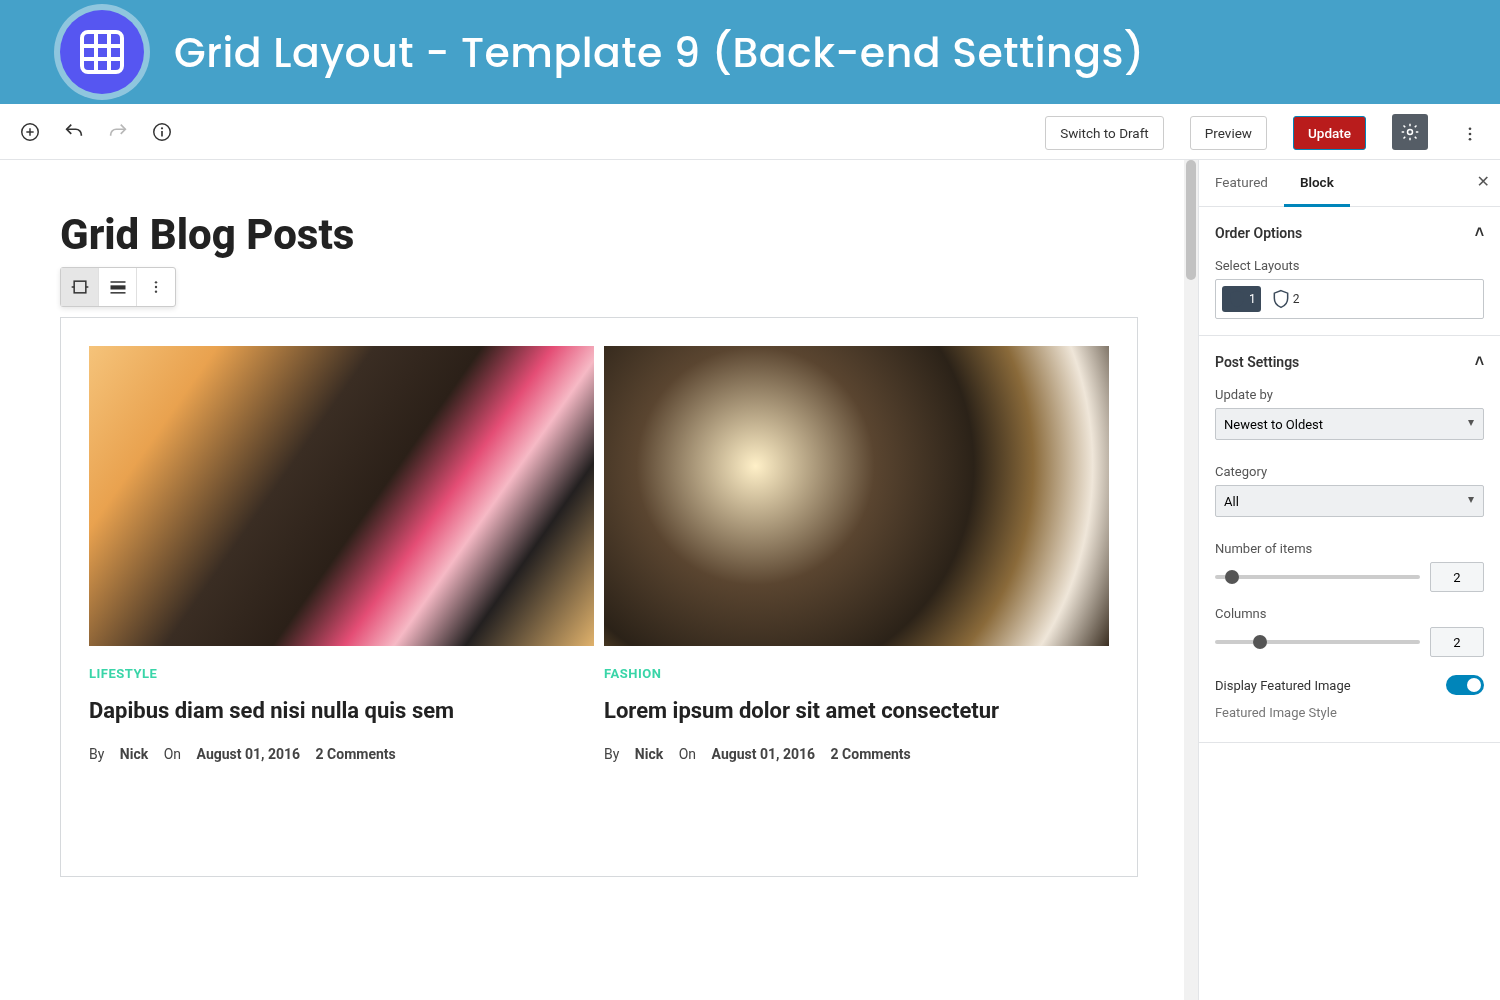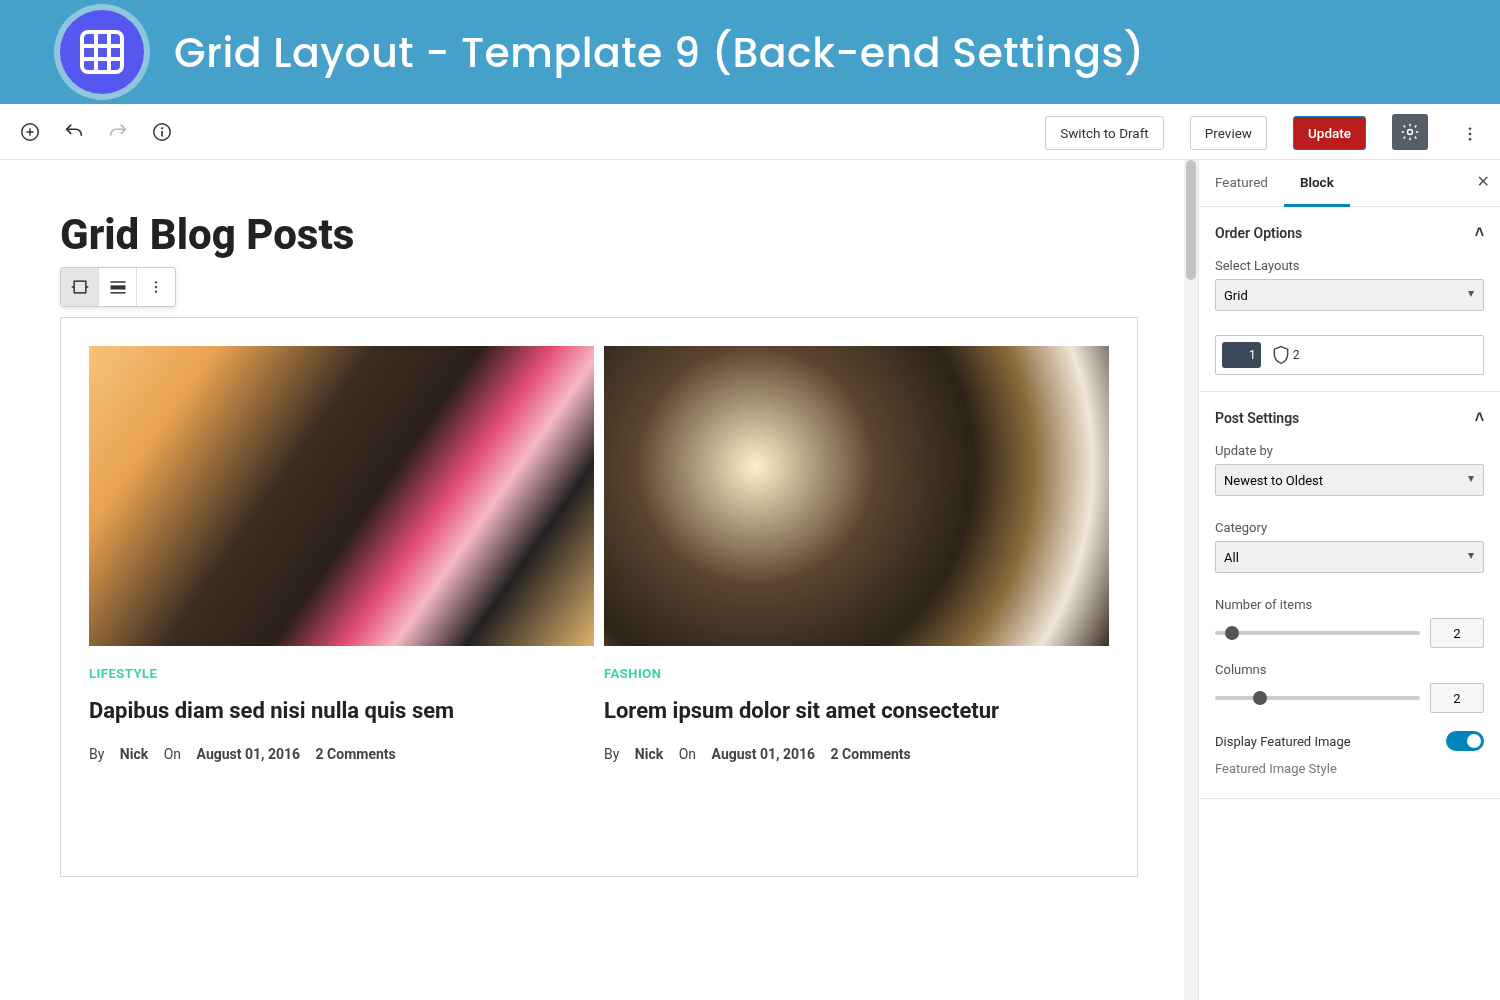--- a/index.html
+++ b/index.html
@@ -208,21 +208,20 @@
     </div>
 
 
     <div class="panel-section">
       <div class="panel-header">
         <span>Order Options</span>
           <span class="chev">˄</span>
       </div>
       <div class="panel-body">
         <label class="field-label">Select Layouts</label>
-        <div class="select-wrap"><input class="select" readonly="" value="Grid" style=""></div>
         <div class="template-picks">
           <div class="tchip active">
               <span class="shield"><svg viewBox="0 0 24 24">
                   <path d="M12 2l8 3v6c0 5-3 9-8 11-5-2-8-6-8-11V5l8-3z" fill="#fff"></path>
                 </svg></span>
               <span>1</span>
             </div>
           <div class="tchip">
               <span class="shield"><svg viewBox="0 0 24 24">
                   <path d="M12 2l8 3v6c0 5-3 9-8 11-5-2-8-6-8-11V5l8-3z" fill="none" stroke="#3b4a5a" stroke-width="1.8"></path>

